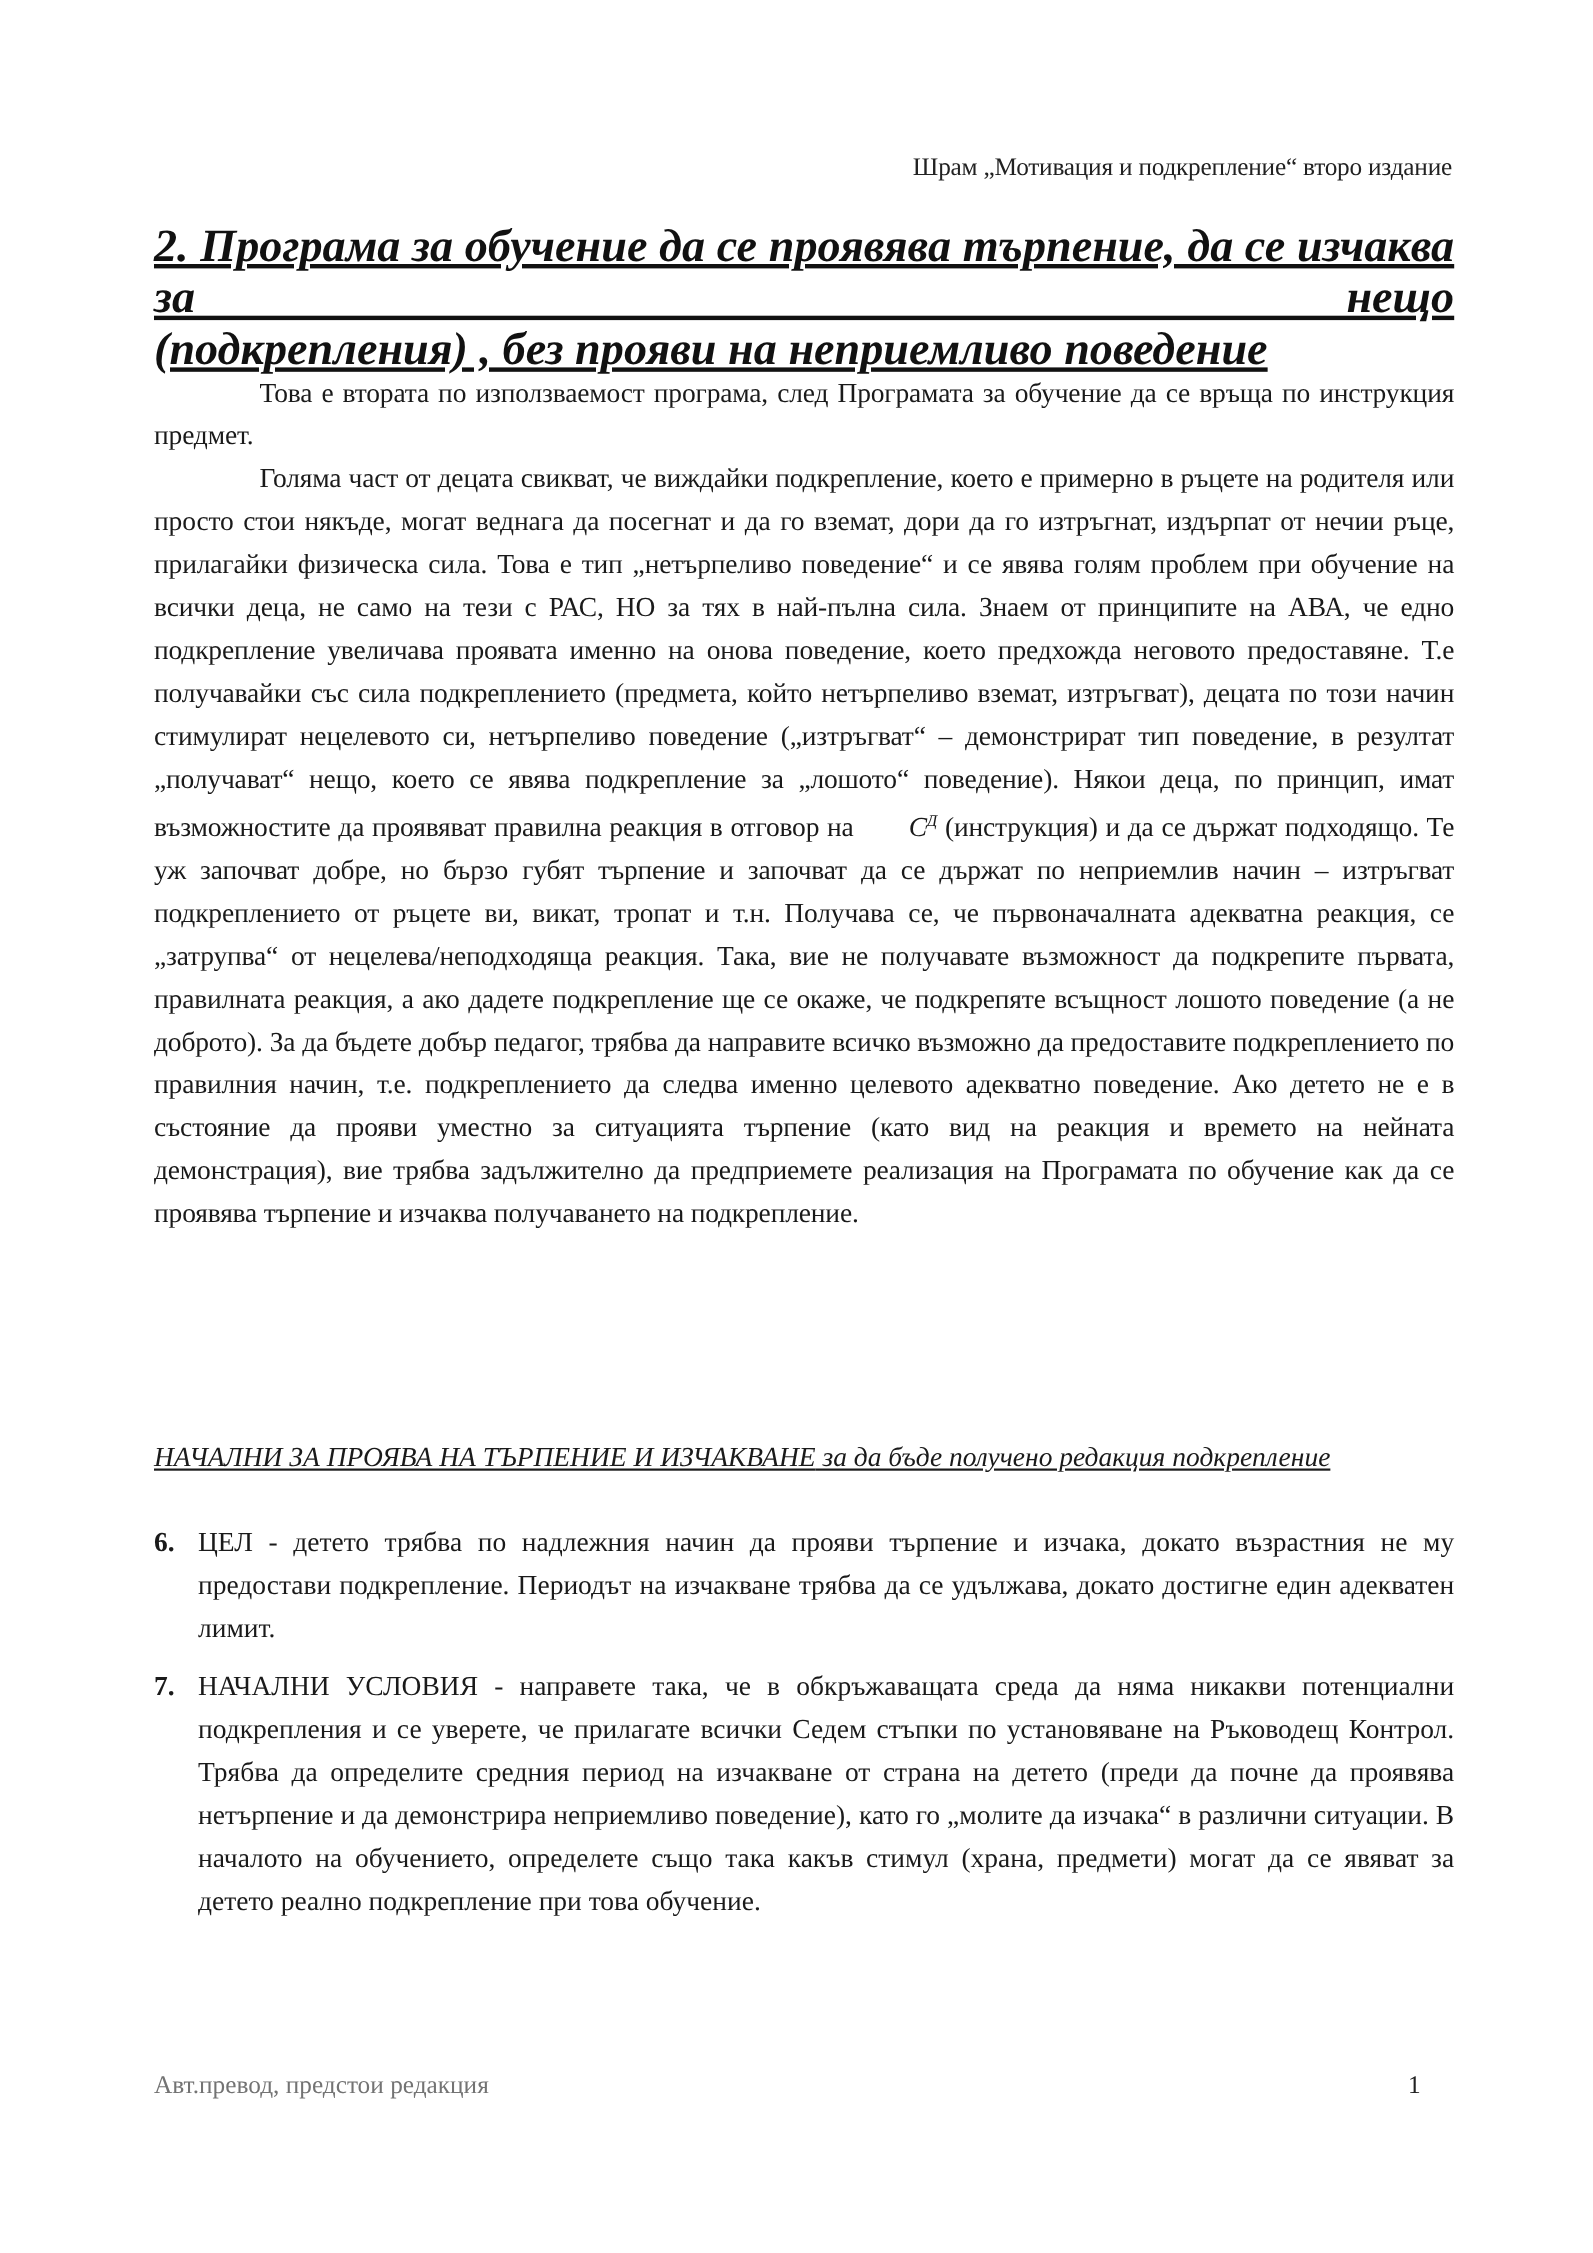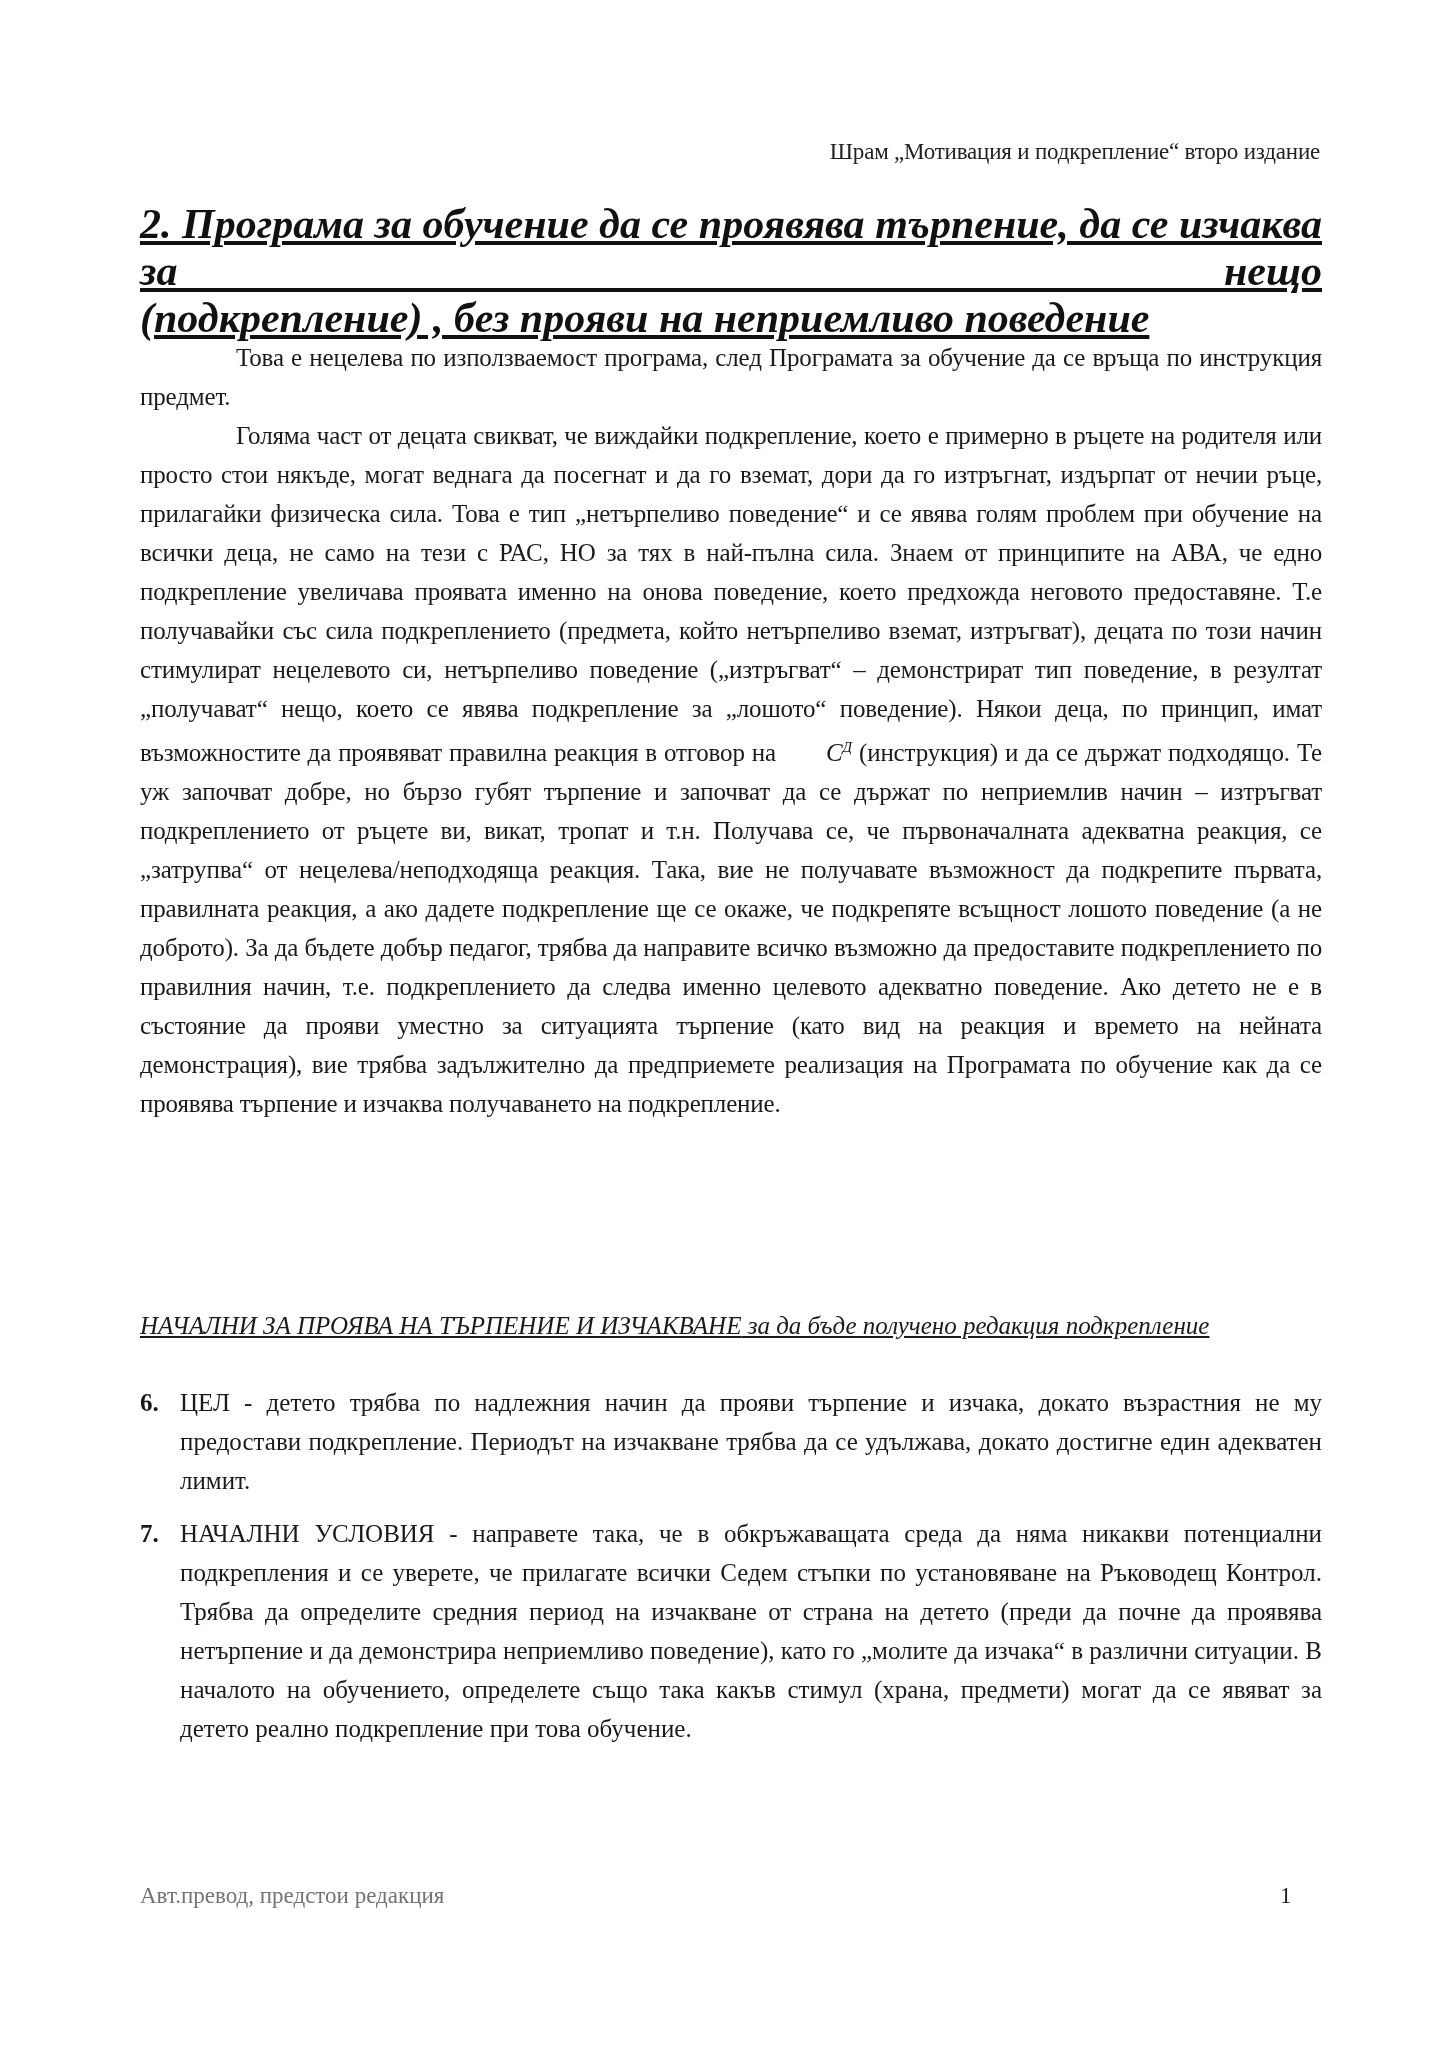--- a/index.html
+++ b/index.html
@@ -23,25 +23,25 @@
 </style>
 </head>
 <body>
 
 <div class="page">
 
   <div class="running-header">Шрам „Мотивация и подкрепление“ второ издание</div>
 
   <div class="title">
     <span>2. Програма за обучение да се проявява търпение, да се изчаква за нещо</span>
-    <span class="l2">(подкрепление) , без прояви на неприемливо поведение</span>
+    <span class="l2">(подкрепления) , без прояви на неприемливо поведение</span>
   </div>
 
   <div class="body">
-    <p class="indent">Това е нецелева по използваемост програма, след Програмата за обучение да се връща по инструкция предмет.</p>
+    <p class="indent">Това е втората по използваемост програма, след Програмата за обучение да се връща по инструкция предмет.</p>
     <p class="indent"><span>Голяма част от децата свикват, че виждайки подкрепление, което е примерно в ръцете на родителя или просто стои някъде, могат веднага да посегнат и да го вземат,  дори да го изтръгнат, издърпат от нечии ръце, прилагайки физическа сила. Това е тип „нетърпеливо поведение“ и се явява голям проблем при обучение на всички деца, не само на тези с РАС, НО за тях в най-пълна сила. Знаем от принципите на АВА, че едно подкрепление увеличава проявата именно на онова поведение, което предхожда неговото предоставяне. Т.е получавайки със сила подкреплението (предмета, който нетърпеливо вземат, изтръгват), децата по този начин стимулират нецелевото си, нетърпеливо поведение („изтръгват“ – демонстрират тип поведение, в резултат „получават“ нещо, което се явява подкрепление за „лошото“ поведение). Някои деца, по принцип, имат възможностите да проявяват правилна реакция в отговор на </span><span class="cit"><span>С</span><sup class="sd">Д</sup></span><span> (инструкция) и да се държат подходящо. Те уж започват добре, но бързо губят търпение и започват да се държат по неприемлив начин – изтръгват подкреплението от ръцете ви, викат, тропат и т.н. Получава се, че първоначалната адекватна реакция, се  „затрупва“ от нецелева/неподходяща реакция. Така, вие не получавате възможност да подкрепите първата, правилната реакция, а ако дадете подкрепление ще се окаже, че подкрепяте всъщност лошото поведение (а не доброто). За да бъдете добър педагог, трябва да направите всичко възможно да предоставите подкреплението по правилния начин, т.е. подкреплението да следва именно целевото адекватно поведение. Ако детето не е в състояние да прояви уместно за ситуацията търпение (като вид на реакция и времето на нейната демонстрация), вие трябва задължително да предприемете реализация на Програмата по обучение как да се проявява търпение и изчаква получаването на подкрепление.</span></p>
   </div>
 
   <div class="section-title">
     <span>НАЧАЛНИ ЗА ПРОЯВА НА ТЪРПЕНИЕ И ИЗЧАКВАНЕ</span><span> за да бъде получено редакция подкрепление</span>
   </div>
 
   <div class="list">
     <div class="item">
       <span class="num">6.</span>

